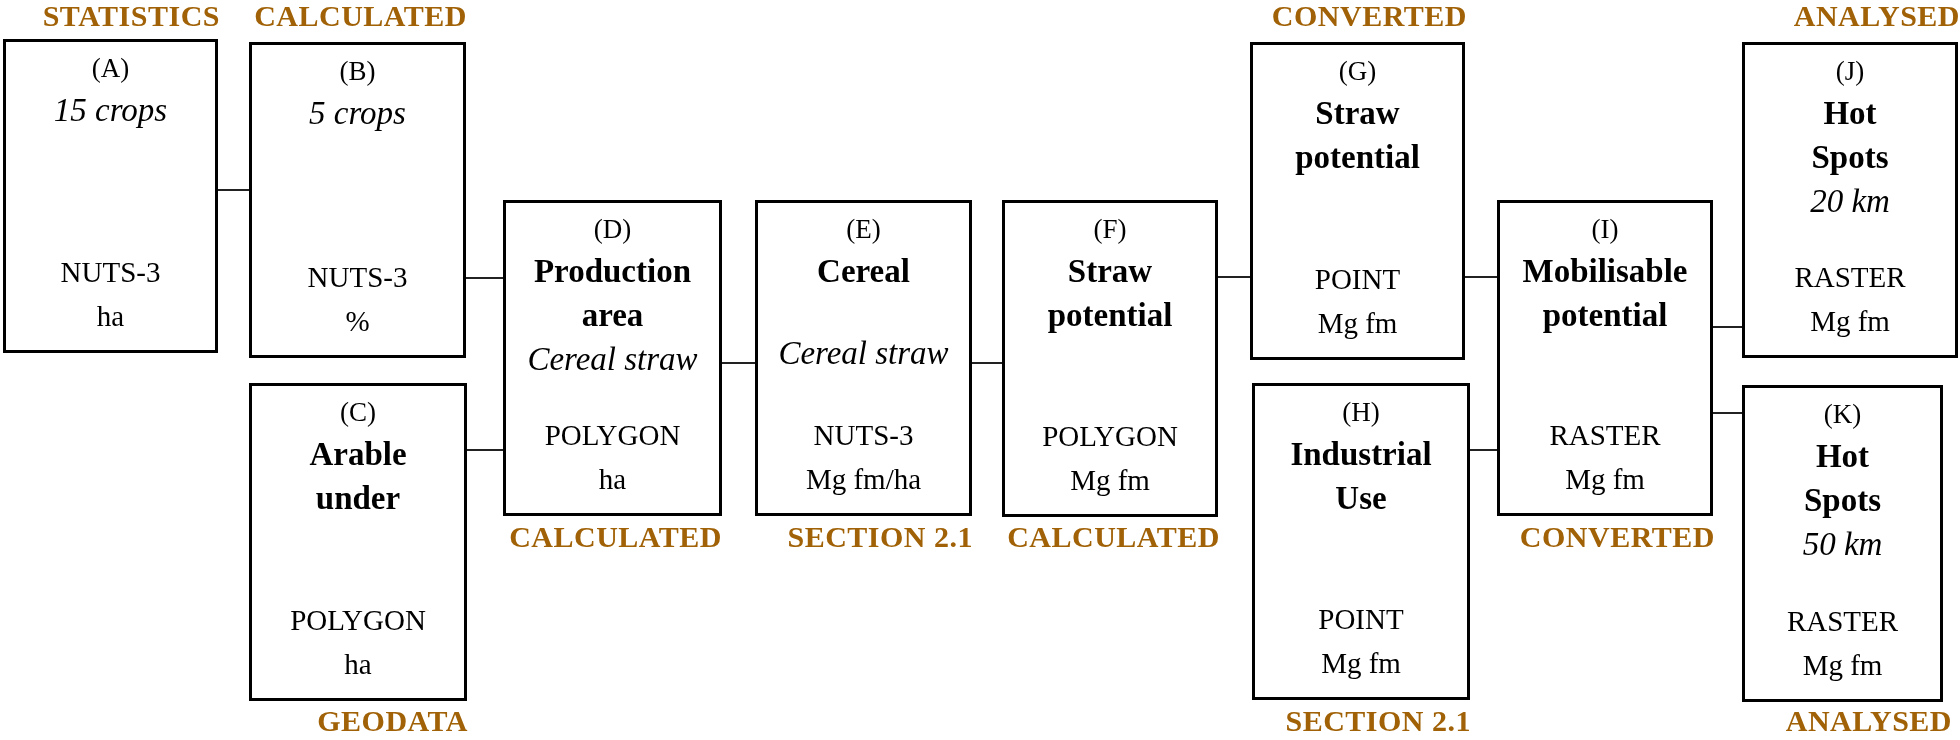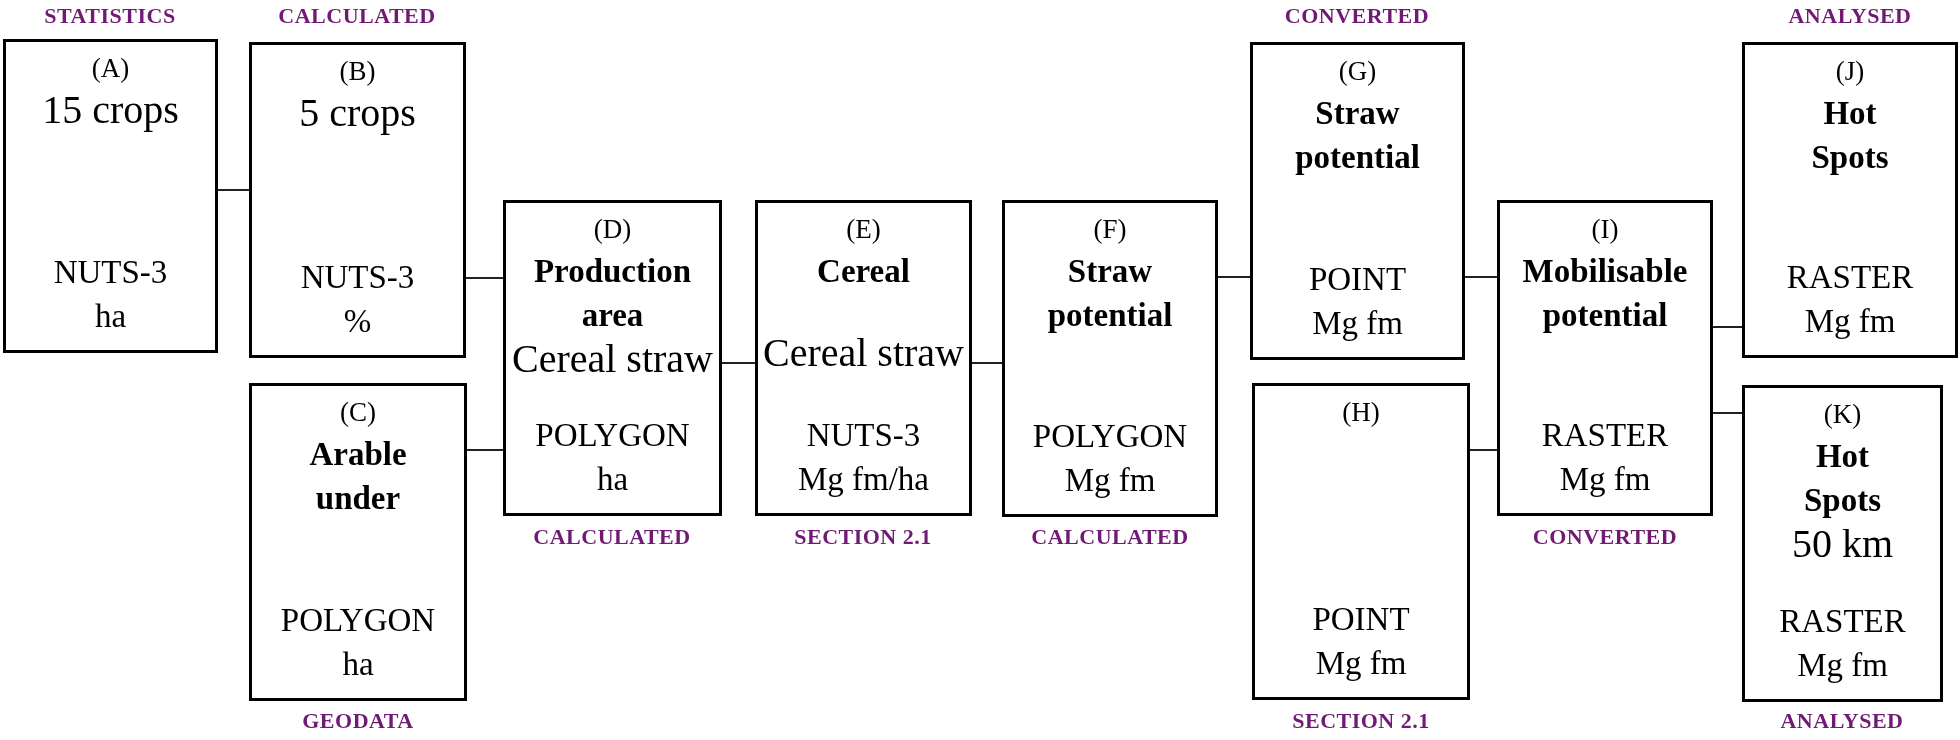--- a/index.html
+++ b/index.html
@@ -12,25 +12,25 @@
     width: 1960px;
     height: 740px;
     background: #ffffff;
     overflow: hidden;
     font-family: "Liberation Serif", "DejaVu Serif", serif;
     color: #000000;
   }
   .stage-label {
     position: absolute;
     width: 220px;
-    text-align: center;
-    font-size: 22px;
+    text-align: right;
+    font-size: 30px;
     line-height: 32px;
     font-weight: bold;
-    color: #701a75;
+    color: #a16207;
     letter-spacing: 0.5px;
     white-space: nowrap;
   }
   .box {
     position: absolute;
     box-sizing: border-box;
     border: 3px solid #000000;
     background: #ffffff;
     display: flex;
     flex-direction: column;
@@ -45,25 +45,26 @@
     font-size: 27px;
     line-height: 40px;
   }
   .title {
     font-size: 33px;
     line-height: 44px;
     font-weight: bold;
     white-space: pre-line;
   }
   .subtitle {
-    font-size: 40px;
+    font-size: 33px;
     line-height: 44px;
+    font-style: italic;
   }
   .fmt, .unit {
-    font-size: 33px;
+    font-size: 29px;
     line-height: 44px;
   }
   .connector {
     position: absolute;
     height: 2px;
     background: #222222;
   }
 </style>
 </head>
 <body>
@@ -176,20 +177,22 @@
     </div>
     <div class="box-bottom">
       <div class="fmt">POINT</div>
       <div class="unit">Mg fm</div>
     </div>
   </div>
 
   <div class="box" style="left:1252px;top:383px;width:218px;height:317px;">
     <div class="box-top">
       <div class="tag">(H)</div>
+      <div class="title">Industrial
+Use</div>
     </div>
     <div class="box-bottom">
       <div class="fmt">POINT</div>
       <div class="unit">Mg fm</div>
     </div>
   </div>
 
   <div class="box" style="left:1497px;top:200px;width:216px;height:316px;">
     <div class="box-top">
       <div class="tag">(I)</div>
@@ -200,20 +203,21 @@
       <div class="fmt">RASTER</div>
       <div class="unit">Mg fm</div>
     </div>
   </div>
 
   <div class="box" style="left:1742px;top:42px;width:216px;height:316px;">
     <div class="box-top">
       <div class="tag">(J)</div>
       <div class="title">Hot
 Spots</div>
+      <div class="subtitle">20 km</div>
     </div>
     <div class="box-bottom">
       <div class="fmt">RASTER</div>
       <div class="unit">Mg fm</div>
     </div>
   </div>
 
   <div class="box" style="left:1742px;top:385px;width:201px;height:317px;">
     <div class="box-top">
       <div class="tag">(K)</div>

